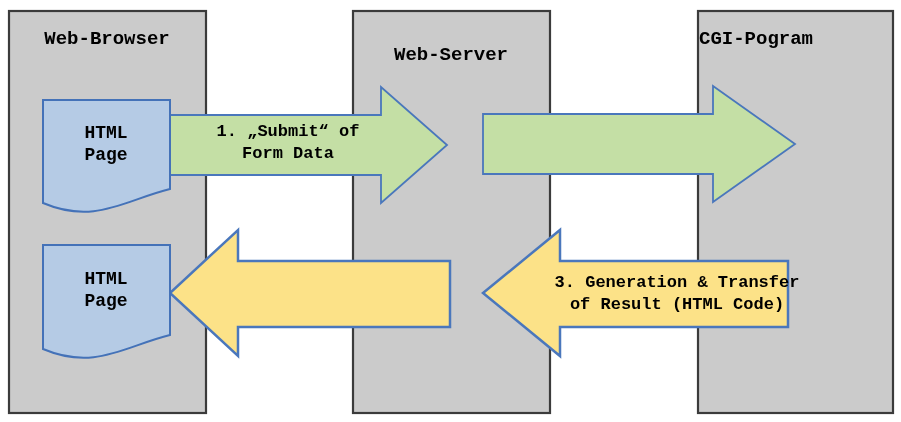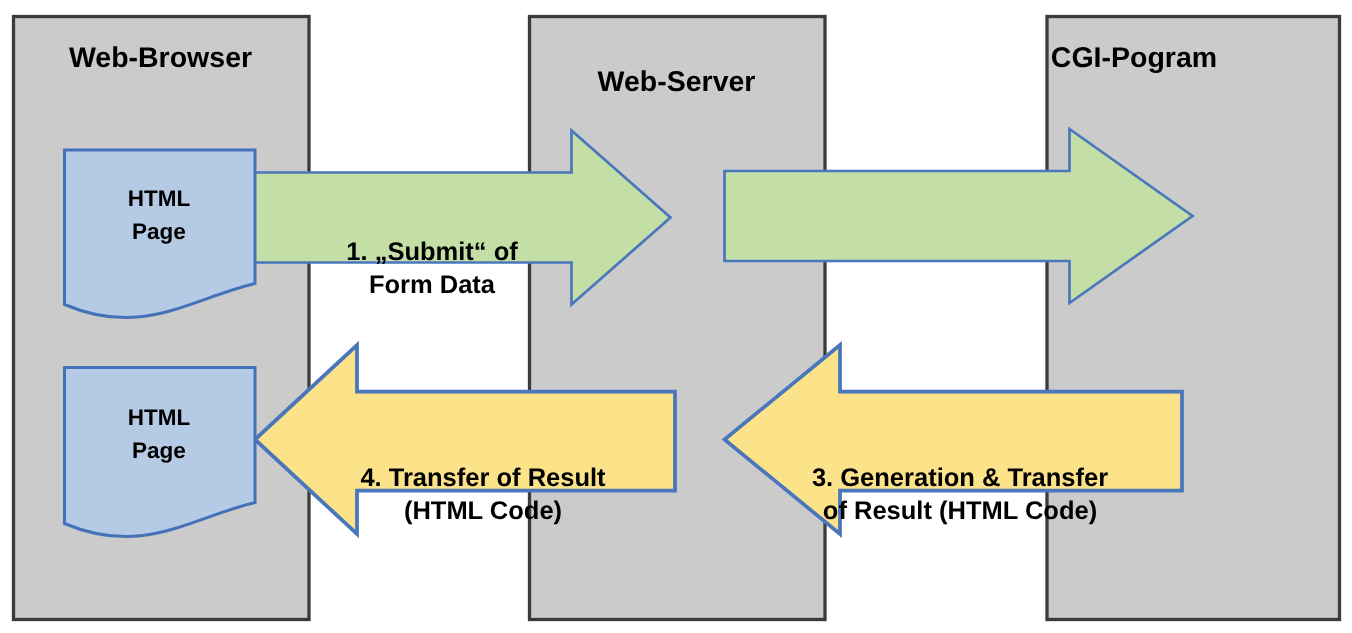--- a/index.html
+++ b/index.html
@@ -1,39 +1,39 @@
 <!DOCTYPE html>
 <html><head>
 <meta charset="utf-8">
 <style>
   html, body { margin: 0; padding: 0; background: #ffffff; }
   .stage {
     position: relative;
     width: 901px;
     height: 422px;
     background: #ffffff;
-    font-family: Liberation Sans, sans-serif;
+    font-family: Liberation Mono, monospace;
     overflow: hidden;
   }
   .stage svg { position: absolute; left: 0; top: 0; }
   .col-shape  { stroke-width: 2.2; }
   .doc-shape  { stroke-width: 2; }
   .green-arrow  { stroke-width: 1.8; }
   .yellow-arrow { stroke-width: 2.5; }
   .label {
     position: absolute;
     transform: translate(-50%, -50%);
     white-space: pre;
     text-align: center;
     font-weight: bold;
     color: #000000;
   }
   .col-title   { font-size: 19px; line-height: 23px; }
-  .doc-label   { font-size: 15px; line-height: 22px; }
-  .arrow-label { font-size: 17px; line-height: 22px; margin-top: 36px; }
+  .doc-label   { font-size: 18px; line-height: 22px; }
+  .arrow-label { font-size: 17px; line-height: 22px; }
 </style>
 </head>
 <body>
 
 <div class="stage">
 
   <svg width="901" height="422" viewBox="0 0 901 422">
 
     <rect class="col-shape" x="9" y="11" width="197" height="402" fill="#cbcbcb" stroke="#3b3b3b"></rect>
     <rect class="col-shape" x="353" y="11" width="197" height="402" fill="#cbcbcb" stroke="#3b3b3b"></rect>
@@ -53,18 +53,16 @@
   <div class="label col-title" style="left:451px; top:39px;margin-top:16px;">Web-Server</div>
   <div class="label col-title" style="left:756px; top:39px;">CGI-Pogram</div>
 
   <div class="label doc-label" style="left:106px; top:144px;">HTML
 Page</div>
   <div class="label doc-label" style="left:106px; top:290px;">HTML
 Page</div>
 
   <div class="label arrow-label" style="left:288px; top:143px;">1. „Submit“ of
 Form Data</div>
-  <div class="label arrow-label" style="left:640px; top:294px;text-align:center;">3. Generation &amp; Transfer
+  <div class="label arrow-label" style="left:677px; top:294px;text-align:center;">3. Generation &amp; Transfer
 of Result (HTML Code)</div>
-  <div class="label arrow-label" style="left:322px; top:294px;">4. Transfer of Result
-(HTML Code)</div>
 
 </div>
 
 </body></html>

